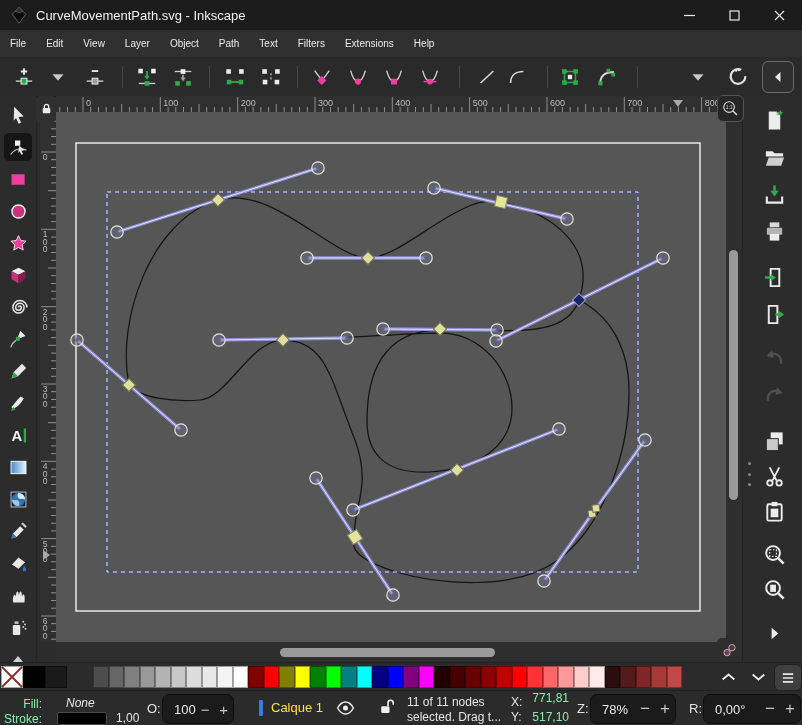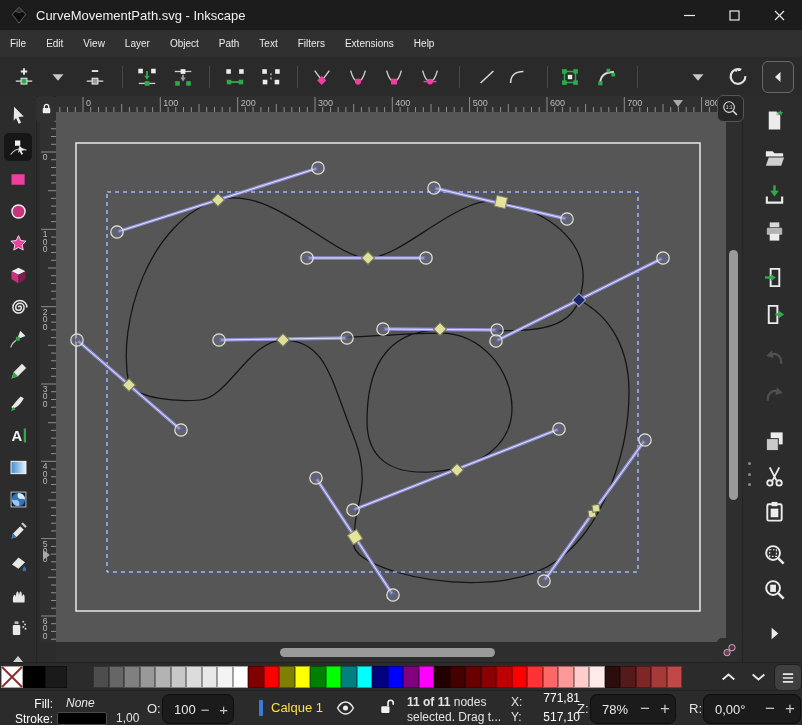--- a/index.html
+++ b/index.html
@@ -44,26 +44,26 @@
   #cmddots{position:absolute;left:3px;top:366px;width:6px;height:24px;display:flex;flex-direction:column;align-items:center;justify-content:space-between;}
   #cmddots i{width:3px;height:3px;border-radius:50%;background:#8a8a8a;}
   
   #palette{position:absolute;left:0;top:662px;width:802px;height:28px;background:#2b2b2b;border-top:1px solid #222;}
   #swatches{position:absolute;left:1px;top:3px;height:22px;display:flex;}
   .sw{height:22px;box-shadow:inset 0 0 0 1px rgba(0,0,0,.35);}
   .chev{position:absolute;top:6px;width:22px;height:15px;display:flex;align-items:center;justify-content:center;}
   #palmenu{position:absolute;left:774px;top:1px;width:26px;height:25px;background:#3f3f3f;border:1px solid #1e1e1e;border-radius:6px;display:flex;align-items:center;justify-content:center;}
   
   #statusbar{position:absolute;left:0;top:690px;width:802px;height:35px;background:#2b2b2b;border-top:1px solid #222;font-size:12px;color:#e4e4e4;}
-  .slabel{position:absolute;text-align:right;color:#ffffff;padding-left:11px;}
+  .slabel{position:absolute;text-align:right;color:#86efac;}
   .spin{position:absolute;height:28px;top:3px;background:#1b1b1b;border:1px solid #0e0e0e;border-radius:7px;display:flex;align-items:center;color:#e8e8e8;}
   .spin .val{padding-left:11px;font-size:13px;flex:1;}
   .spin .b{width:20px;text-align:center;color:#c8c8c8;font-size:15px;}
   .ital{font-style:italic;color:#e8e8e8;}
-  .bold{font-weight:bold;}
+  .bold{font-weight:normal;}
 </style>
 </head>
 <body>
 
 <div id="app">
 
   <div id="titlebar">
     <svg width="18" height="18" viewBox="0 0 24 24" style="margin-left:10px">
       <path d="M12 2l9 9-9 12L3 11z" fill="#0d0d0d" stroke="#777" stroke-width="1"></path>
       <path d="M12 2l5 5-5 2-5-2z" fill="#2b2b2b" stroke="#888" stroke-width=".6"></path>

